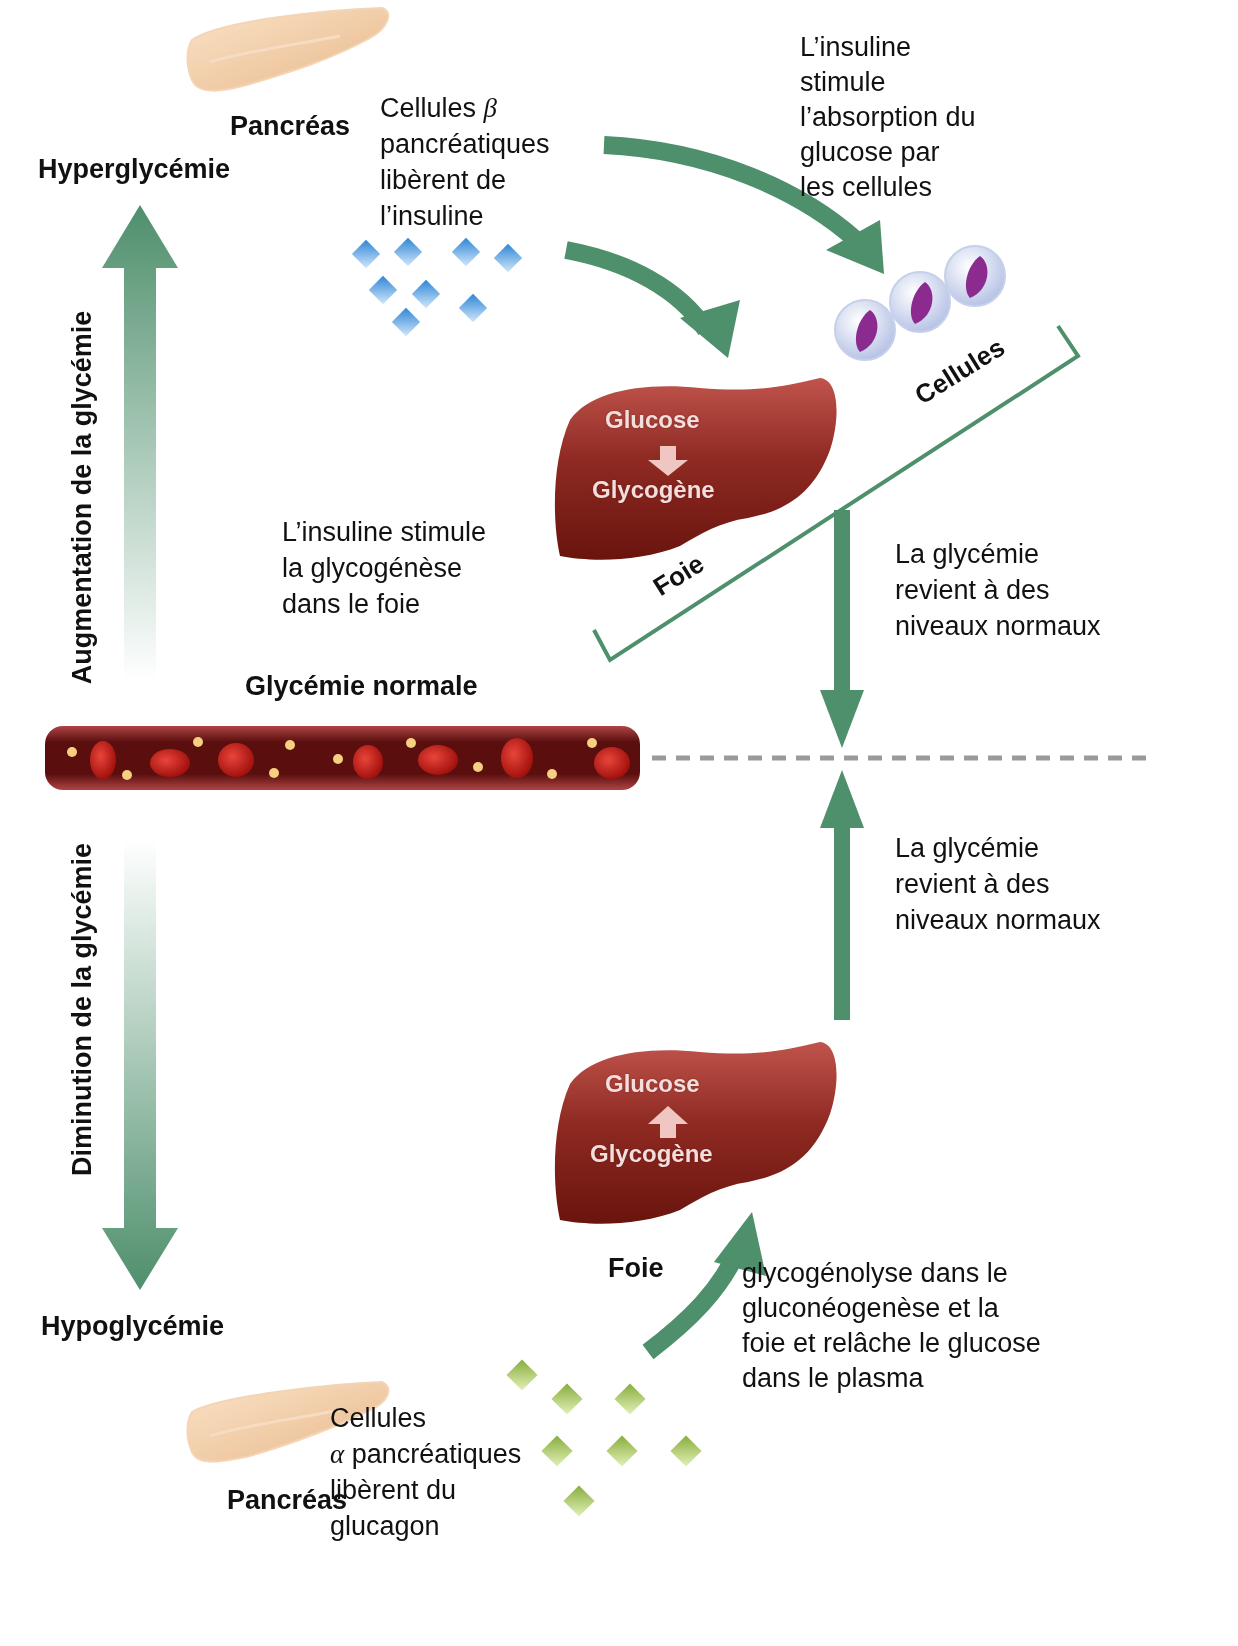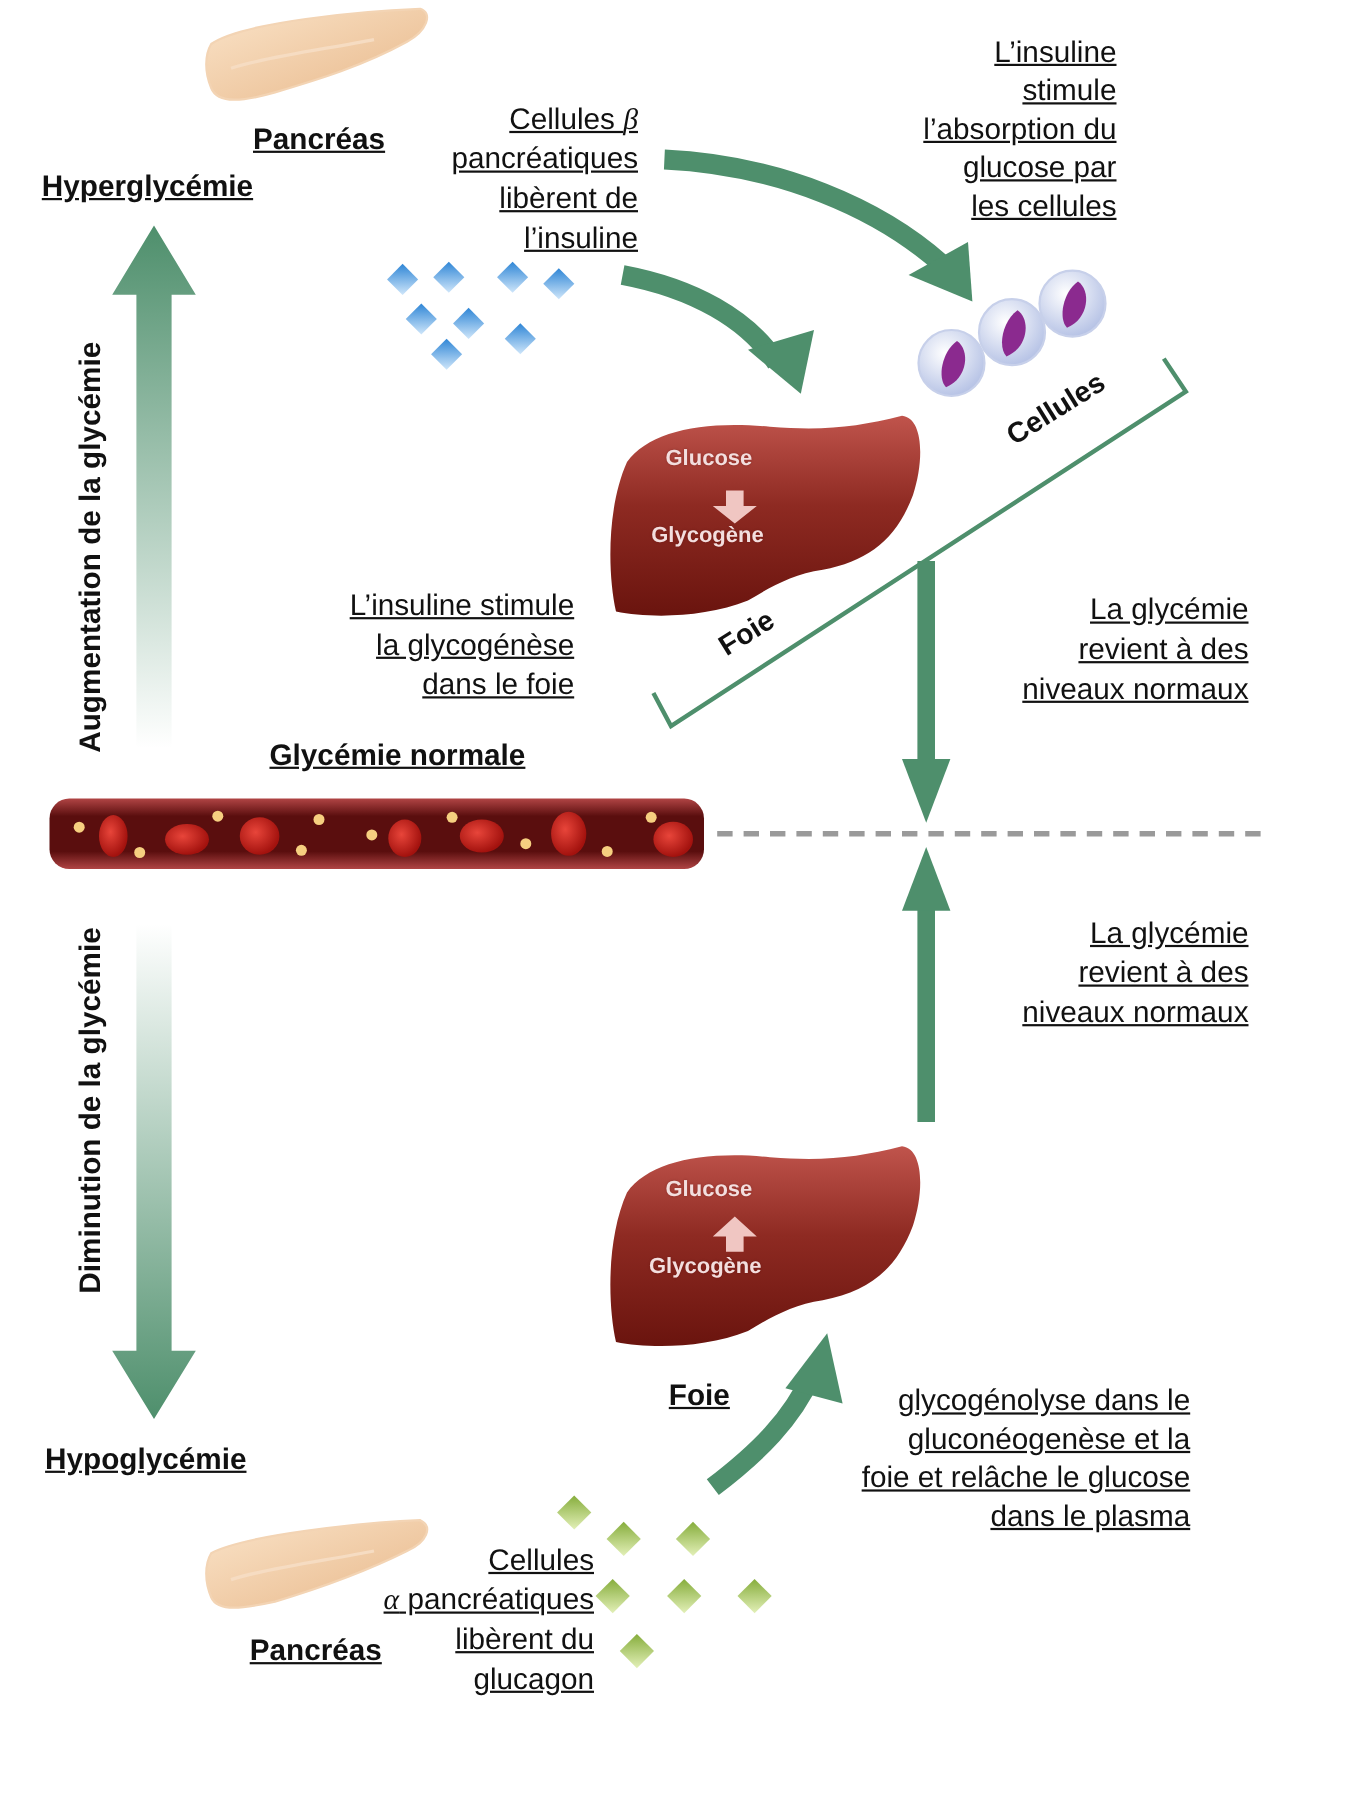--- a/index.html
+++ b/index.html
@@ -1,20 +1,20 @@
 <!DOCTYPE html>
 <html><head>
 <meta charset="utf-8">
 <style>
   html,body{margin:0;padding:0;background:#fff;}
   body{width:1238px;height:1646px;position:relative;overflow:hidden;font-family:"Liberation Sans",sans-serif;color:#111;}
   svg.diagram{position:absolute;left:0;top:0;width:1238px;height:1646px;}
-  .lbl{position:absolute;text-align:right;font-size:27px;line-height:36px;color:#111;white-space:nowrap;text-decoration:underline;}
+  .lbl{position:absolute;text-align:left;font-size:27px;line-height:36px;color:#111;white-space:nowrap;}
   .bold{font-weight:bold;}
-  .liver-text{position:absolute;font-weight:bold;color:#f3dede;font-size:20px;white-space:nowrap;text-shadow:0 0 2px rgba(80,0,0,.4);}
+  .liver-text{position:absolute;font-weight:bold;color:#f3dede;font-size:24px;white-space:nowrap;text-shadow:0 0 2px rgba(80,0,0,.4);}
   .rot{position:absolute;font-weight:bold;font-size:26px;white-space:nowrap;transform-origin:center center;}
   .vert{position:absolute;font-weight:bold;font-size:27px;white-space:nowrap;transform:rotate(-90deg);transform-origin:center center;}
   .greek{font-family:"Liberation Serif",serif;font-style:italic;}
 </style>
 </head>
 <body>
 
 <svg class="diagram" viewBox="0 0 1238 1646">
   <defs>
     <linearGradient id="upArrowGrad" x1="0" y1="0" x2="0" y2="1">
@@ -189,21 +189,21 @@
 
 <div class="vert" style="left:-118px;top:482px;width:400px;text-align:center;">Augmentation de la glycémie</div>
 
 <div class="rot" style="left:910px;top:356px;transform:rotate(-32deg);">Cellules</div>
 
 <div class="liver-text" style="left:605px;top:406px;">Glucose</div>
 <div class="liver-text" style="left:592px;top:476px;">Glycogène</div>
 
 <div class="rot" style="left:652px;top:560px;transform:rotate(-32deg);">Foie</div>
 
-<div class="lbl" style="left:282px;top:532px;width:240px;">
+<div class="lbl" style="left:282px;top:514px;width:240px;">
   <div>L’insuline stimule</div>
   <div>la glycogénèse</div>
   <div>dans le foie</div>
 </div>
 
 <div class="lbl" style="left:895px;top:536px;width:240px;">
   <div>La glycémie</div>
   <div>revient à des</div>
   <div>niveaux normaux</div>
 </div>

